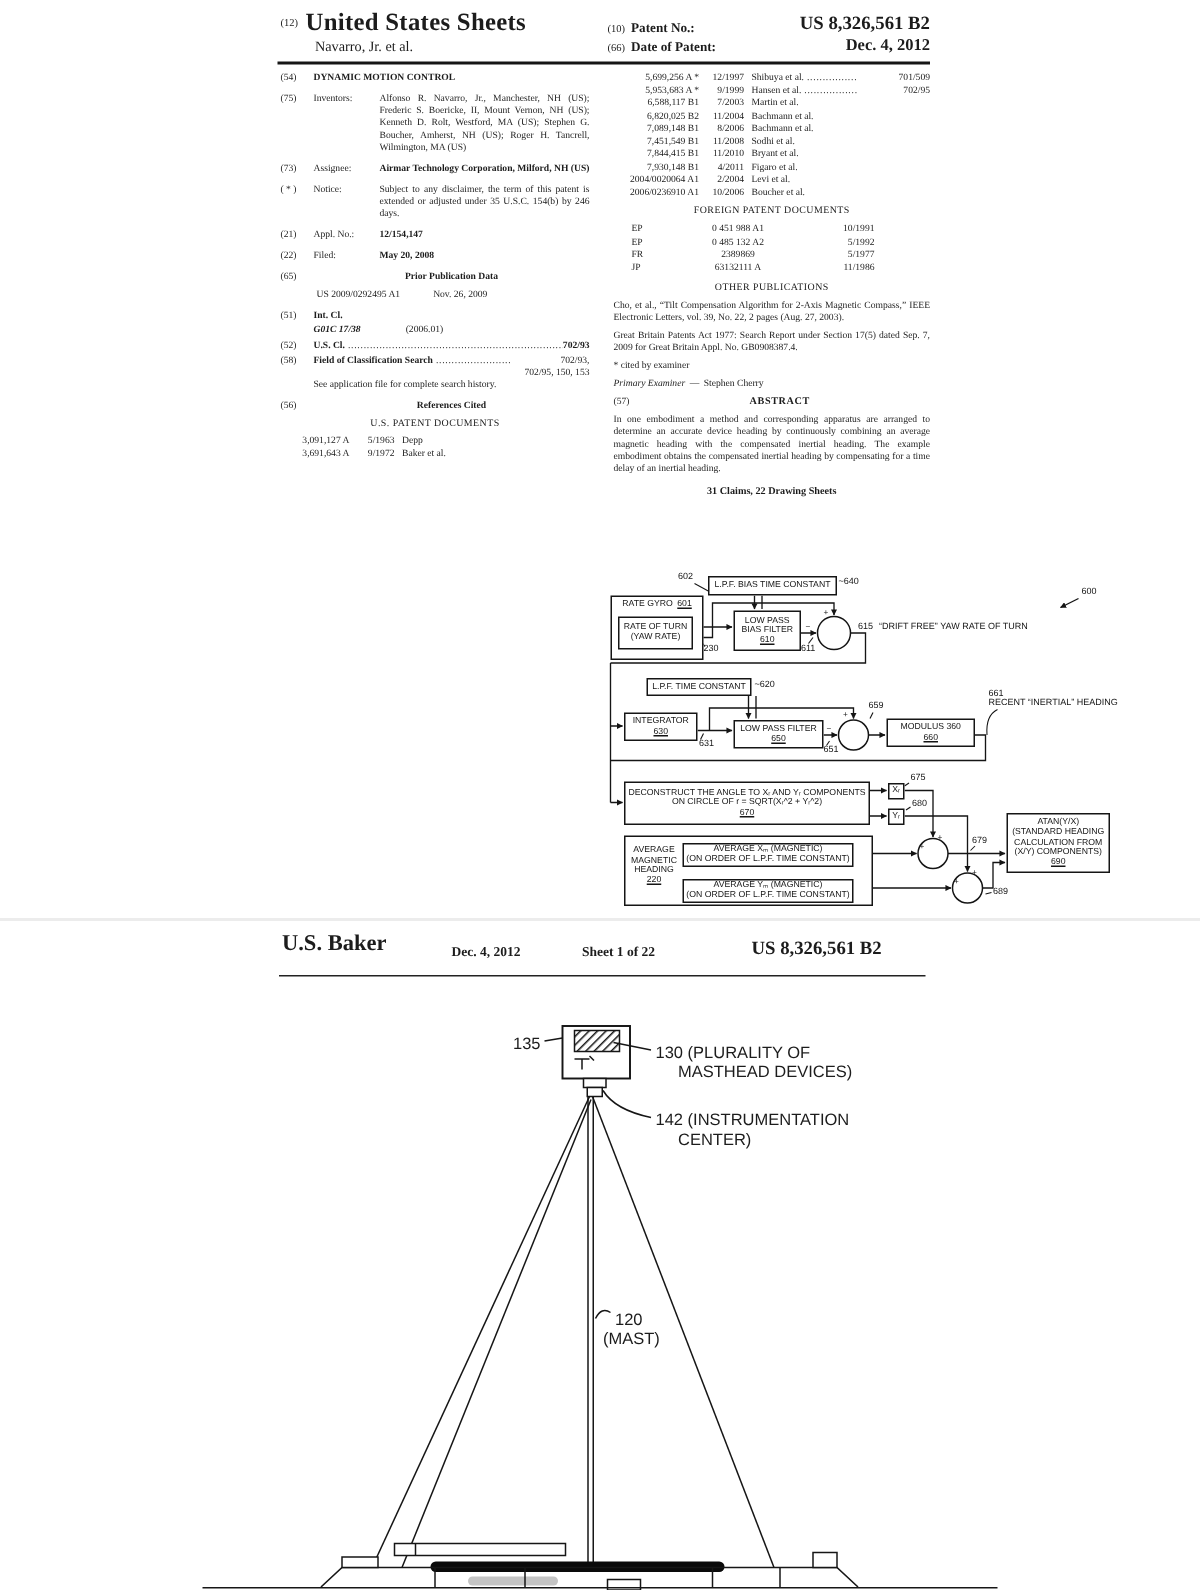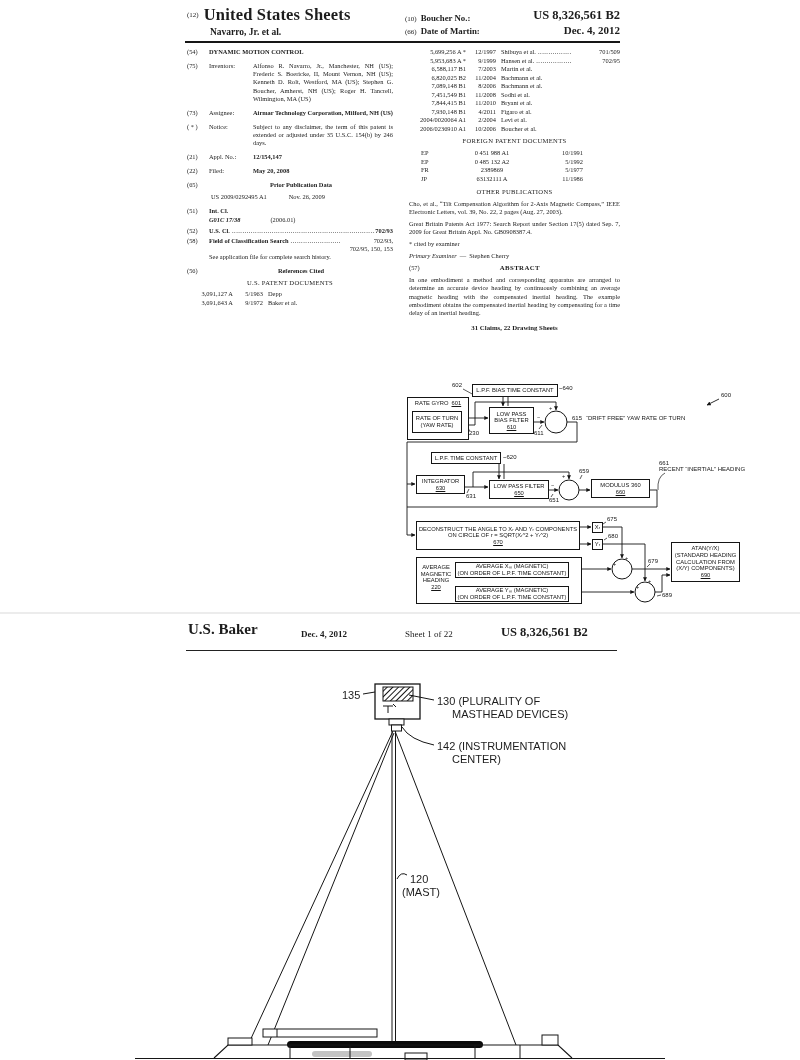--- a/index.html
+++ b/index.html
@@ -4,21 +4,21 @@
 <style>
   html,body{margin:0;padding:0}
   .stage{position:relative;width:800px;height:1060px;background:#fff;overflow:hidden;
          font-family:"Liberation Serif",serif;color:#1c1c1c}
   
   .p1{position:absolute;left:185px;top:5px;width:435px}
   .p1h{position:relative;height:36px;border-bottom:2px solid #161616}
   .h-l{position:absolute;left:2px;top:0;display:flex;gap:5px;align-items:center}
   .n-sm{font-size:7px;white-space:nowrap}
   .h-title{font-size:16.5px;font-weight:bold;letter-spacing:.2px;white-space:nowrap}
-  .h-by{position:absolute;left:25px;top:22px;font-size:9.5px;font-weight:bold}
+  .h-by{position:absolute;left:25px;top:22px;font-size:9.5px;font-weight:normal}
   .h-r{position:absolute;right:0;top:3px;width:215px}
   .h-row{display:flex;align-items:flex-end;margin-bottom:1px}
   .h-row .lbl{font-size:8.8px;font-weight:bold;margin-left:4px}
   .h-row .sp{flex:1}
   .big{font-size:12.5px;font-weight:bold;white-space:nowrap}
   .med{font-size:11px;font-weight:bold;white-space:nowrap}
   .col{position:absolute;top:43px;font-size:6.4px;line-height:1.3}
   .colL{left:2px;width:206px}
   .colR{left:224px;width:211px}
   .sec{display:grid;grid-template-columns:20px 42px 1fr;column-gap:2px;margin-bottom:5.5px}
@@ -54,48 +54,48 @@
         flex-direction:column;align-items:center;justify-content:center;text-align:center;
         font-size:5.8px;line-height:1.15;box-sizing:border-box}
   .dbox .ref{text-decoration:underline}
   .dlbl{position:absolute;font-size:6px;white-space:nowrap}
   .bt{display:flex;gap:3px;justify-content:center}
   
   .pagebreak{position:absolute;left:0;top:612px;width:800px;height:2px;background:#ececec}
   .p2h{position:absolute;left:185px;top:620px;width:433px;height:30px}
   .p2h .t1{position:absolute;left:3px;top:1px;font-size:15px;font-weight:bold}
   .p2h .t2{position:absolute;left:116px;top:9px;font-size:9px;font-weight:bold}
-  .p2h .t3{position:absolute;left:220px;top:9px;font-size:9px;font-weight:normal}
+  .p2h .t3{position:absolute;left:203px;top:9px;font-size:9px;font-weight:bold}
   .p2h .t4{position:absolute;left:316px;top:5px;font-size:12.5px;font-weight:bold}
   .p2rule{position:absolute;left:186px;top:650px;width:431px;height:1.2px;background:#222}
   .boat{position:absolute;left:0;top:655px}
   .boat text{font-family:"Liberation Sans",sans-serif;font-size:11px;fill:#1c1c1c}
 </style>
 </head>
 <body>
 
 <div class="stage">
 
   <section class="p1">
     <div class="p1h">
       <div class="h-l">
         <span class="n-sm">(12)</span>
         <span class="h-title">United States Sheets</span>
       </div>
       <div class="h-by">Navarro, Jr. et al.</div>
       <div class="h-r">
         <div class="h-row">
           <span class="n-sm">(10)</span>
-          <span class="lbl">Boucher No.:</span>
+          <span class="lbl">Patent No.:</span>
           <span class="sp"></span>
           <span class="big">US 8,326,561 B2</span>
         </div>
         <div class="h-row">
           <span class="n-sm">(66)</span>
-          <span class="lbl">Date of Martin:</span>
+          <span class="lbl">Date of Patent:</span>
           <span class="sp"></span>
           <span class="med">Dec. 4, 2012</span>
         </div>
       </div>
     </div>
 
     <div class="col colL">
       <div class="sec two">
         <span>(54)</span>
         <span class="b">DYNAMIC MOTION CONTROL</span>

